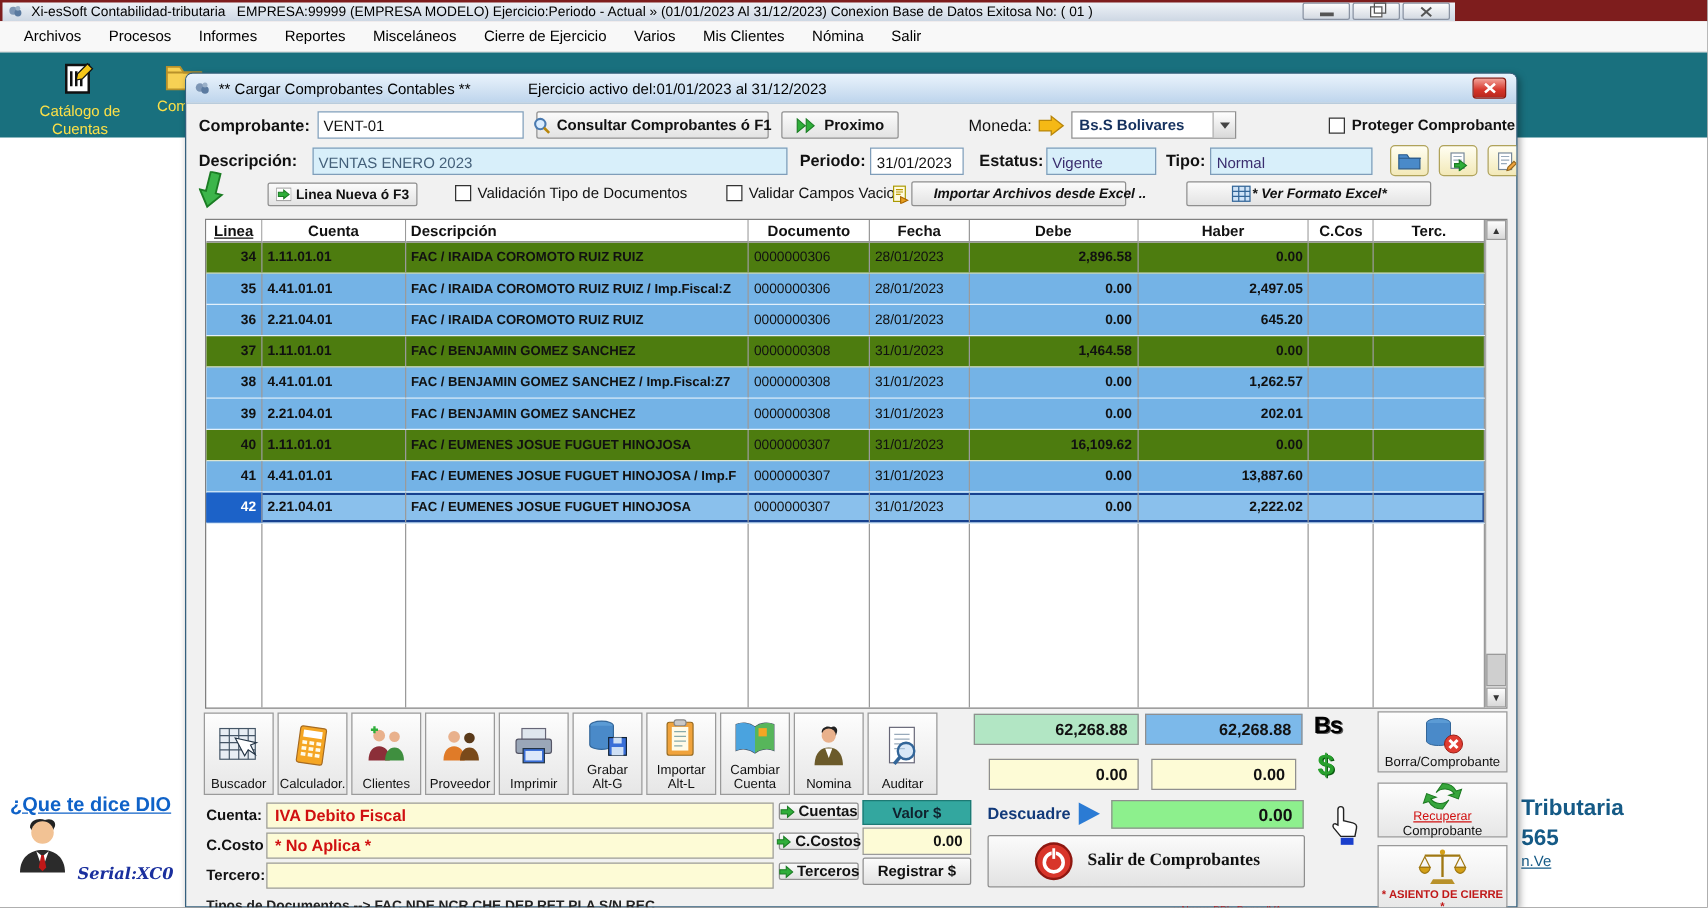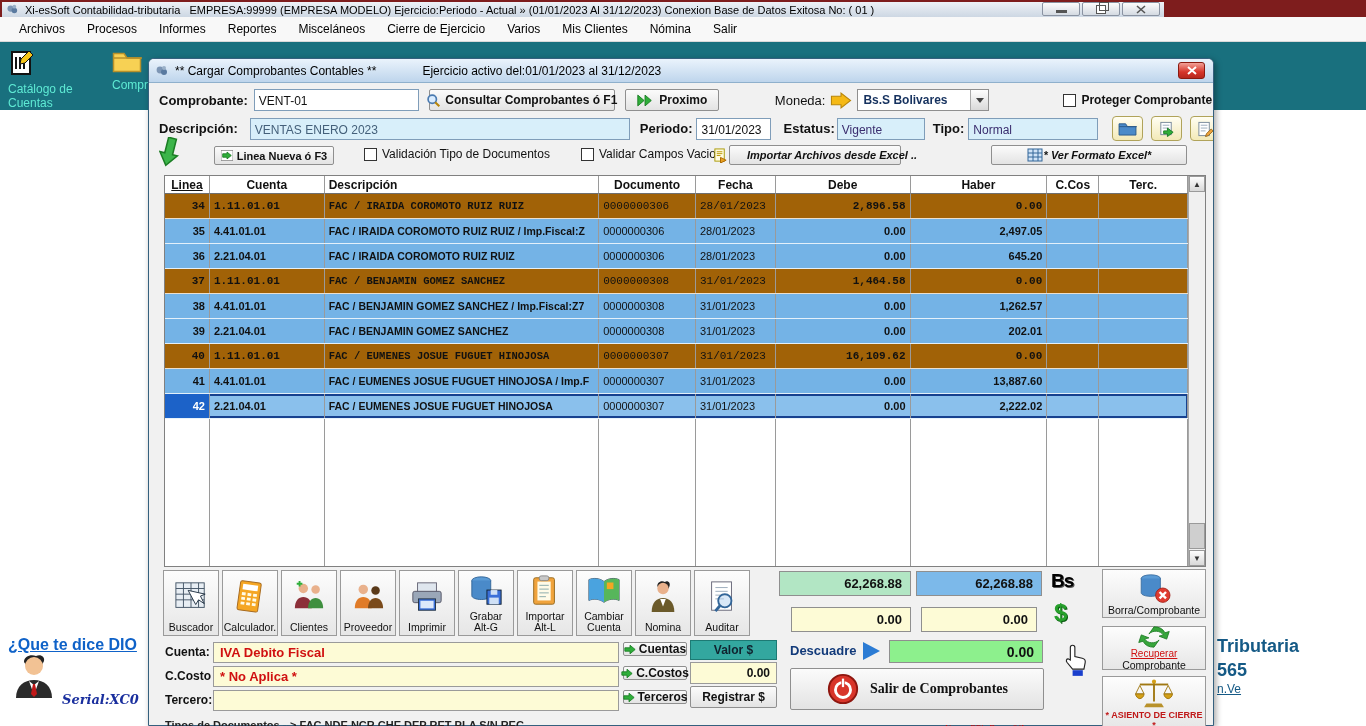--- a/index.html
+++ b/index.html
@@ -13,21 +13,21 @@
   .win-btns{position:absolute;right:4px;top:0px;display:flex;gap:2px;}
   .win-btn{width:38px;height:14px;background:linear-gradient(#fdfdfd,#d4dae2);
         border:1px solid #8a93a2;border-radius:2px;display:flex;align-items:center;justify-content:center;box-sizing:border-box;}
   .glyph-min{width:11px;height:3px;background:#555;margin-top:5px;}
   .glyph-restore{width:8px;height:7px;border:1.5px solid #555;position:relative;background:#fff;}
   .glyph-restore:before{content:"";position:absolute;left:2px;top:-4px;width:8px;height:7px;border:1.5px solid #555;}
   .menubar{position:absolute;left:0;top:17px;width:1366px;height:25px;background:#f8f8f8;
         border-bottom:1px solid #d9d9d9;display:flex;align-items:center;padding-left:8px;box-sizing:border-box;}
   .menu-item{font-size:12px;padding:0 11px;color:#000;}
   .teal-band{position:absolute;left:0;top:42px;width:1366px;height:68px;background:#19707e;}
-  .bg-tool{position:absolute;top:6px;color:#5eead4;font-size:12px;}
+  .bg-tool{position:absolute;top:6px;text-align:center;color:#fde047;font-size:12px;}
   .bg-tool .bt-icon{display:block;margin:0 auto 4px auto;}
   .red-arc{position:absolute;left:737px;top:47px;width:30px;height:11px;border-radius:15px 15px 0 0;
         background:radial-gradient(circle at 50% 100%, #ff7a6a, #d8281c 75%);}
   
   .help-link{position:absolute;left:8px;top:636px;font-size:16px;font-weight:bold;color:#0f62c8;text-decoration:underline;white-space:nowrap;}
   .avatar{position:absolute;left:10px;top:652px;}
   .serial{position:absolute;left:62px;top:692px;font-family:"DejaVu Serif",serif;font-style:italic;font-weight:bold;
         font-size:13px;color:#1a2f9e;white-space:nowrap;}
   .right-frag{position:absolute;color:#155a86;white-space:nowrap;}
   .rf1{left:1217px;top:636px;font-size:18px;font-weight:bold;}
@@ -68,21 +68,21 @@
   .ghead,.grow{display:flex;}
   .hcell{height:18px;line-height:18px;font-size:12px;font-weight:bold;text-align:center;background:#fff;
         border-right:1px solid #9a9a9a;border-bottom:1px solid #6f6f6f;box-sizing:border-box;overflow:hidden;white-space:nowrap;}
   .hcell.col-descripcion{text-align:left;padding-left:4px;}
   .hcell.col-linea{text-align:center;padding-left:0;text-decoration:underline;}
   .cell{height:24px;line-height:24px;font-size:11px;padding:0 4px;border-right:1px solid #9a9a9a;
         box-sizing:border-box;overflow:hidden;white-space:nowrap;}
   .col-linea{width:45px;}.col-cuenta{width:115px;}.col-descripcion{width:275px;}.col-documento{width:97px;}
   .col-fecha{width:80px;}.col-debe{width:135px;}.col-haber{width:137px;}.col-ccos{width:52px;}.col-terc{width:89px;}
   .grow{border-bottom:1px solid rgba(255,255,255,.8);}
-  .tone-green{background:#a16207;font-family:Liberation Mono, monospace;}
+  .tone-green{background:#4d7c0f;}
   .tone-blue{background:#74b3e6;}
   .tone-selected{background:#8ac0ec;box-shadow:inset 0 0 0 2px #16418f;}
   .tone-selected .cell-linea{background:#1c62c8;color:#fff;}
   .cell-linea{text-align:right;font-weight:bold;}
   .cell-cuenta{font-weight:bold;}
   .cell-descripcion{font-weight:bold;font-size:10.5px;padding-right:0;}
   .cell-debe,.cell-haber{text-align:right;font-weight:bold;}
   .filler .cell{height:156px;background:transparent;}
   .scrollbar{position:absolute;right:0;top:0;width:17px;height:100%;background:#f0f0f0;border-left:1px solid #aaa;box-sizing:border-box;}
   .sb-btn{position:absolute;left:0;width:16px;height:16px;background:linear-gradient(#fdfdfd,#d8d8d8);
@@ -333,21 +333,21 @@
       <div class="btn" style="position:absolute;left:580px;top:62px;width:172px;height:20px;gap:19px;font-size:11px;font-weight:bold;font-style:italic;">
         <span class="icon">
             <svg width="15" height="15" viewBox="0 0 16 16">
               <rect x="2" y="1" width="10" height="13" fill="#fffbe0" stroke="#a90"></rect>
               <path d="M4 4h6M4 6h6M4 8h4" stroke="#b90"></path>
               <path d="M8 10l6 3-6 3z" fill="#e8a020" stroke="#a60"></path>
             </svg>
           </span>
         <span>Importar Archivos desde Excel ..</span>
       </div>
-      <div class="btn" style="position:absolute;left:842px;top:62px;width:196px;height:20px;gap:1px;font-size:11px;font-weight:bold;font-style:italic;">
+      <div class="btn" style="position:absolute;left:800px;top:62px;width:196px;height:20px;gap:1px;font-size:11px;font-weight:bold;font-style:italic;">
         <span class="icon">
             <svg width="16" height="14" viewBox="0 0 16 14">
               <rect x="1" y="1" width="14" height="12" fill="#cfe3f7" stroke="#369"></rect>
               <path d="M1 5h14M1 9h14M6 1v12M11 1v12" stroke="#369"></path>
             </svg>
           </span>
         <span>* Ver Formato  Excel*</span>
       </div>
 
       <div class="grid">

